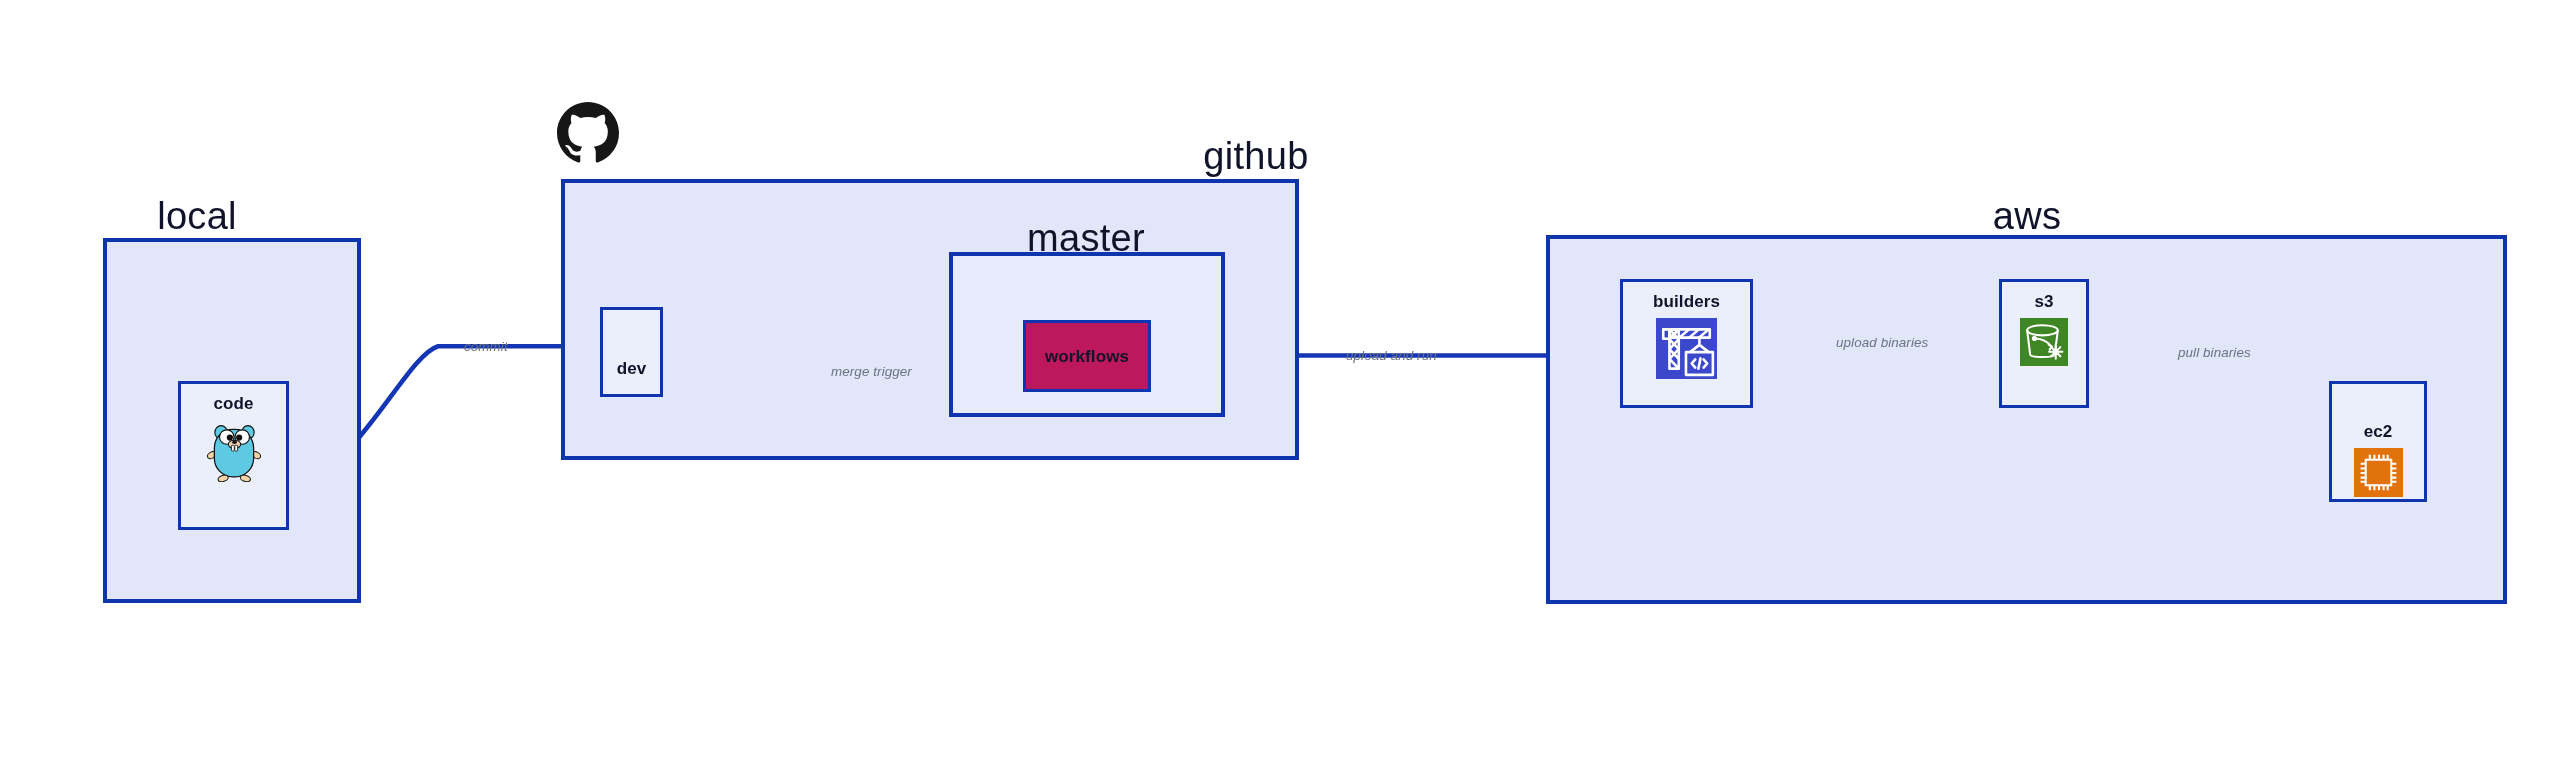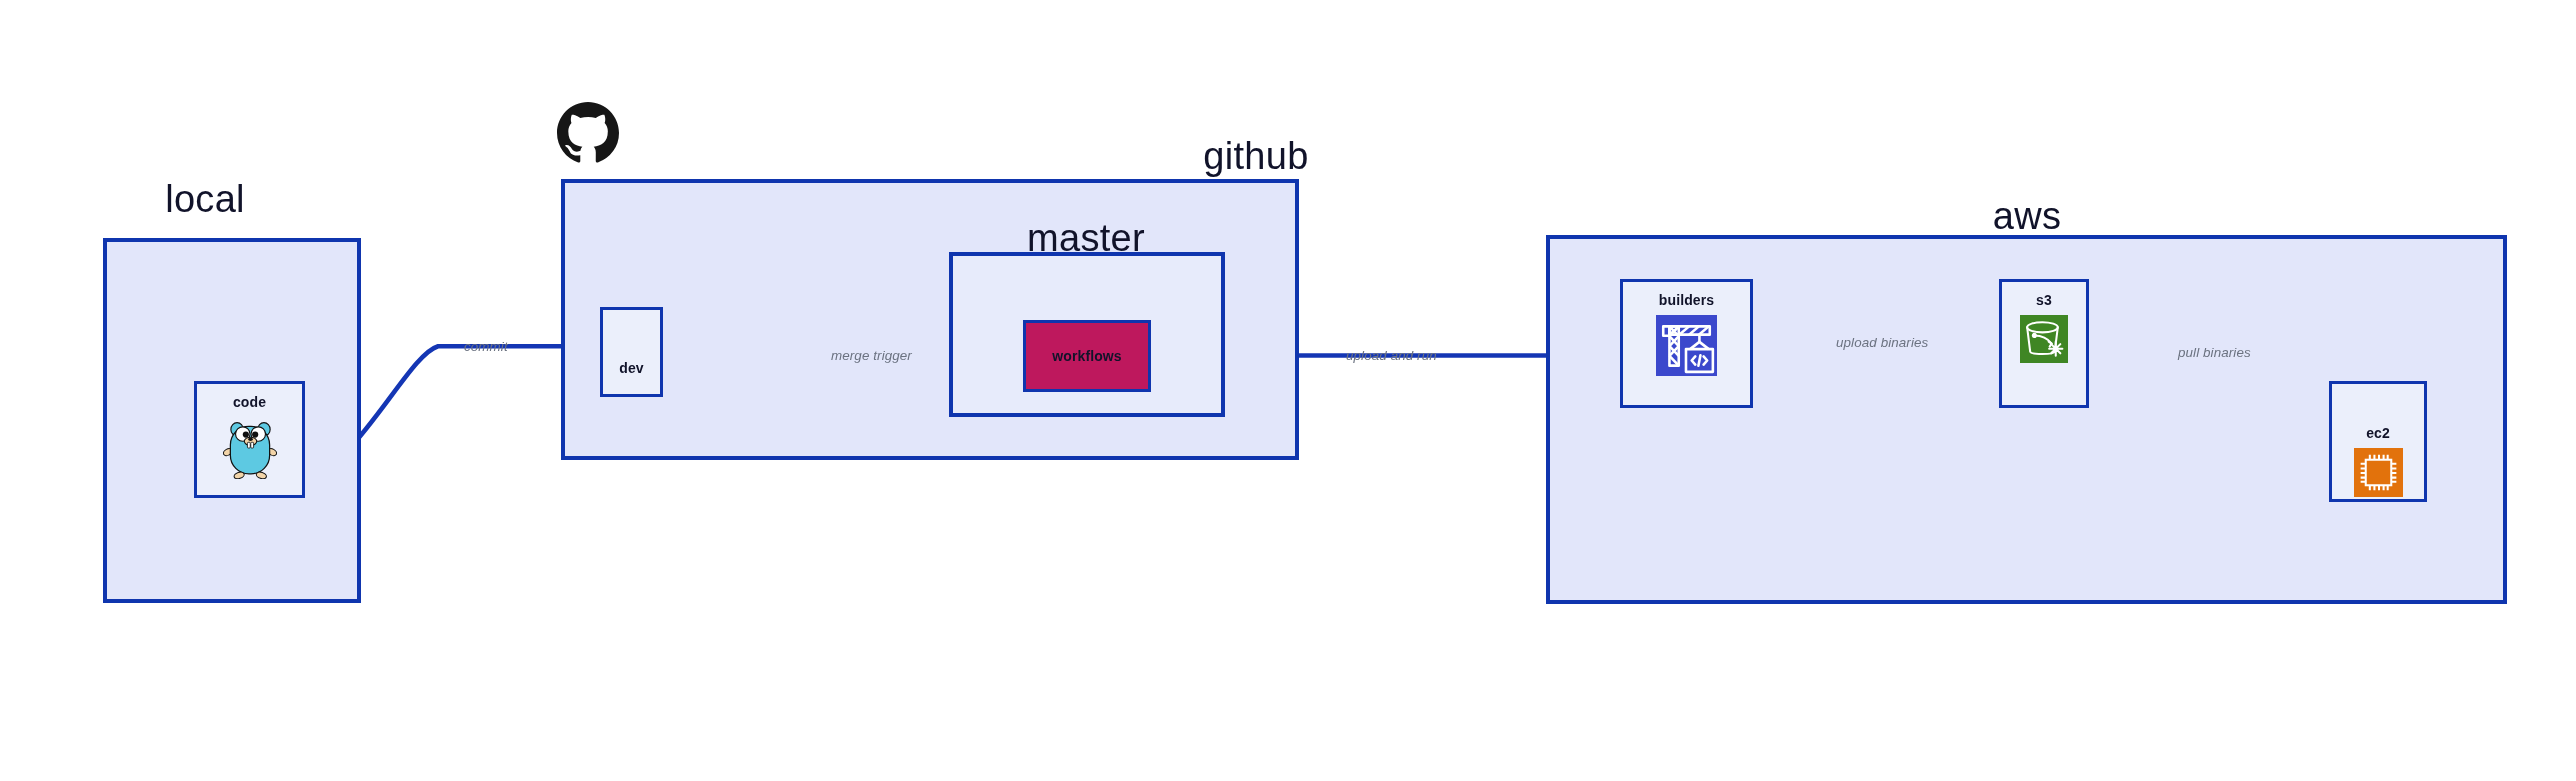--- a/index.html
+++ b/index.html
@@ -49,21 +49,21 @@
     display: flex;
     flex-direction: column;
     align-items: center;
   }
   .node.plain {
     background: #be185d;
     justify-content: center;
   }
   .node-label {
     color: #11132a;
-    font-size: 14px;
+    font-size: 17px;
     font-weight: bold;
     line-height: 1;
     white-space: nowrap;
     letter-spacing: 0.1px;
   }
   .node .node-label.top { margin-top: 11.3px; }
   .node-icon {
     margin-top: 8.2px;
     display: block;
   }
@@ -118,24 +118,24 @@
 
     <path d="M1378,690 L1983,690" fill="none" stroke="#1436b4" stroke-width="9" marker-end="url(#arrowblue)"></path>
 
     <path d="M2232,690 L3144,690" fill="none" stroke="#1436b4" stroke-width="9" marker-end="url(#arrowblue)"></path>
 
     <path d="M3400,665 L3896,665" fill="none" stroke="#1436b4" stroke-width="9" marker-end="url(#arrowblue)"></path>
 
     <path d="M4073,665 C4180,638 4230,660 4290,700 C4360,748 4440,790 4520,812" fill="none" stroke="#1436b4" stroke-width="9" marker-end="url(#arrowblue)"></path>
   </svg>
 
-  <div class="cluster-label" style="left:197px; top:180px; transform:translateX(-50%);margin-left:8px;">local</div>
+  <div class="cluster-label" style="left:197px; top:197px; transform:translateX(-50%);">local</div>
   <div class="cluster" style="left:103px; top:238px; width:258px; height:365px;"></div>
 
-  <div class="node" style="left:178px; top:381px; width:111px; height:117px;margin-left:16px;">
+  <div class="node" style="left:178px; top:381px; width:111px; height:149px;">
     <div class="node-label top">code</div>
     <span class="node-icon">
       <svg width="54" height="62" viewBox="0 0 104 120">
 
         <ellipse cx="27" cy="24" rx="12" ry="13" fill="#5dc9e2" stroke="#111" stroke-width="2.2"></ellipse>
         <ellipse cx="79" cy="24" rx="12" ry="13" fill="#5dc9e2" stroke="#111" stroke-width="2.2"></ellipse>
 
         <ellipse cx="9" cy="68" rx="9" ry="6" fill="#f2d4a8" stroke="#111" stroke-width="2" transform="rotate(-28 9 68)"></ellipse>
         <ellipse cx="95" cy="68" rx="9" ry="6" fill="#f2d4a8" stroke="#111" stroke-width="2" transform="rotate(28 95 68)"></ellipse>
 
@@ -246,20 +246,20 @@
           <path d="M31,23 L31,13 M40,23 L40,13 M49,23 L49,13 M58,23 L58,13 M66,23 L66,13"></path>
           <path d="M31,73 L31,83 M40,73 L40,83 M49,73 L49,83 M58,73 L58,83 M66,73 L66,83"></path>
           <path d="M23,31 L13,31 M23,40 L13,40 M23,49 L13,49 M23,58 L13,58 M23,66 L13,66"></path>
           <path d="M73,31 L83,31 M73,40 L83,40 M73,49 L83,49 M73,58 L83,58 M73,66 L83,66"></path>
         </g>
       </svg>
     </span>
   </div>
 
   <div class="edge-label" style="left:464px; top:340px;">commit</div>
-  <div class="edge-label" style="left:831px; top:349px;">merge trigger</div>
+  <div class="edge-label" style="left:831px; top:365px;">merge trigger</div>
   <div class="edge-label" style="left:1346px; top:349px;">upload and run</div>
   <div class="edge-label" style="left:1836px; top:336px;">upload binaries</div>
   <div class="edge-label" style="left:2178px; top:346px;">pull binaries</div>
 
 
 </div>
 
 
 </body></html>

